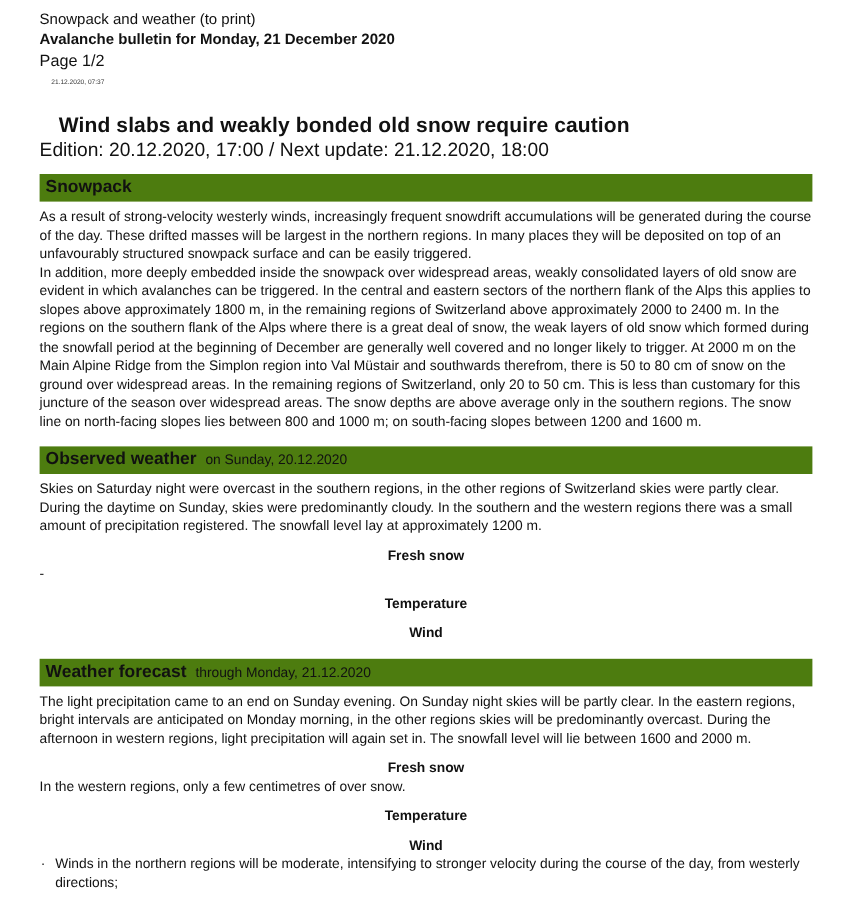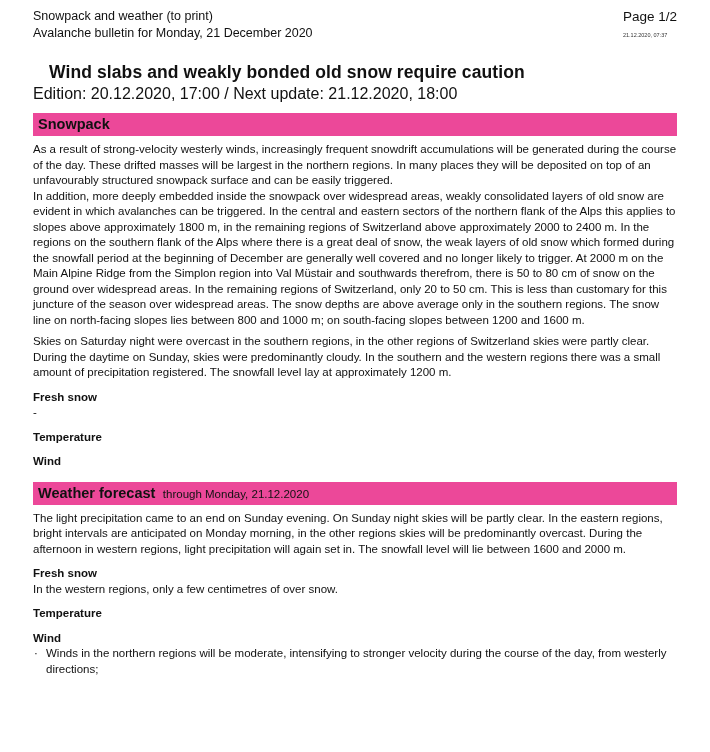--- a/index.html
+++ b/index.html
@@ -14,32 +14,33 @@
     background: #ffffff;
     padding: 8px 33px 10px 33px;
     position: relative;
   }
 
   
   .top-header {
     display: flex;
     justify-content: space-between;
     align-items: flex-start;
+    flex-direction: column;
   }
   .top-left .doc-type {
     font-size: 12.5px;
     line-height: 17px;
     font-weight: 400;
   }
   .top-left .doc-title {
     font-size: 12.5px;
     line-height: 17px;
-    font-weight: 400;
+    font-weight: 700;
   }
-  .top-right { text-align: left; }
+  .top-right { text-align: right; }
   .top-right .page-label {
     font-size: 13.5px;
     line-height: 17px;
     font-weight: 400;
   }
   .top-right .print-ts {
     font-size: 5.5px;
     line-height: 10px;
     color: #333333;
     margin-top: 5px;
@@ -55,21 +56,21 @@
     margin-left: 16px;
   }
   .edition-line {
     font-size: 16px;
     line-height: 14px;
     margin-top: 4px;
   }
 
   
   .section-bar {
-    background: #ec4899;
+    background: #4d7c0f;
     padding: 2px 20px 3px 5px;
     margin-top: 12px;
   }
   .section-bar .sec-title {
     font-size: 14.5px;
     font-weight: 700;
     line-height: 17px;
   }
   .section-bar .sec-subtitle {
     font-size: 11.5px;
@@ -83,20 +84,21 @@
     line-height: 15.5px;
   }
   .section-body { margin-top: 6px; }
   .para { margin: 0; }
 
   .sub-heading {
     font-size: 11.5px;
     line-height: 15.5px;
     font-weight: 700;
     margin-top: 9px;
+    text-align: center;
   }
   .sub-text {
     font-size: 11.5px;
     line-height: 15.5px;
   }
 
   
   .bullet-list { list-style: none; }
   .bullet-item {
     position: relative;
@@ -134,20 +136,24 @@
     <div class="section-bar">
       <span class="sec-title">Snowpack</span>
     </div>
     <div class="section-body body-text">
       <p class="para">As a result of strong-velocity westerly winds, increasingly frequent snowdrift accumulations will be generated during the course of the day. These drifted masses will be largest in the northern regions. In many places they will be deposited on top of an unfavourably structured snowpack surface and can be easily triggered.</p>
       <p class="para">In addition, more deeply embedded inside the snowpack over widespread areas, weakly consolidated layers of old snow are evident in which avalanches can be triggered. In the central and eastern sectors of the northern flank of the Alps this applies to slopes above approximately 1800 m, in the remaining regions of Switzerland above approximately 2000 to 2400 m. In the regions on the southern flank of the Alps where there is a great deal of snow, the weak layers of old snow which formed during the snowfall period at the beginning of December are generally well covered and no longer likely to trigger. At 2000 m on the Main Alpine Ridge from the Simplon region into Val Müstair and southwards therefrom, there is 50 to 80 cm of snow on the ground over widespread areas. In the remaining regions of Switzerland, only 20 to 50 cm. This is less than customary for this juncture of the season over widespread areas. The snow depths are above average only in the southern regions. The snow line on north-facing slopes lies between 800 and 1000 m; on south-facing slopes between 1200 and 1600 m.</p>
     </div>
   </div>
 
   <div>
+    <div class="section-bar">
+      <span class="sec-title">Observed weather</span>
+      <span class="sec-subtitle">on Sunday, 20.12.2020</span>
+    </div>
     <div class="section-body body-text">
       <p class="para">Skies on Saturday night were overcast in the southern regions, in the other regions of Switzerland skies were partly clear. During the daytime on Sunday, skies were predominantly cloudy. In the southern and the western regions there was a small amount of precipitation registered. The snowfall level lay at approximately 1200 m.</p>
 
       <div class="sub-heading">Fresh snow</div>
       <div class="sub-text">-</div>
 
       <div class="sub-heading">Temperature</div>
 
       <div class="sub-heading">Wind</div>
     </div>

